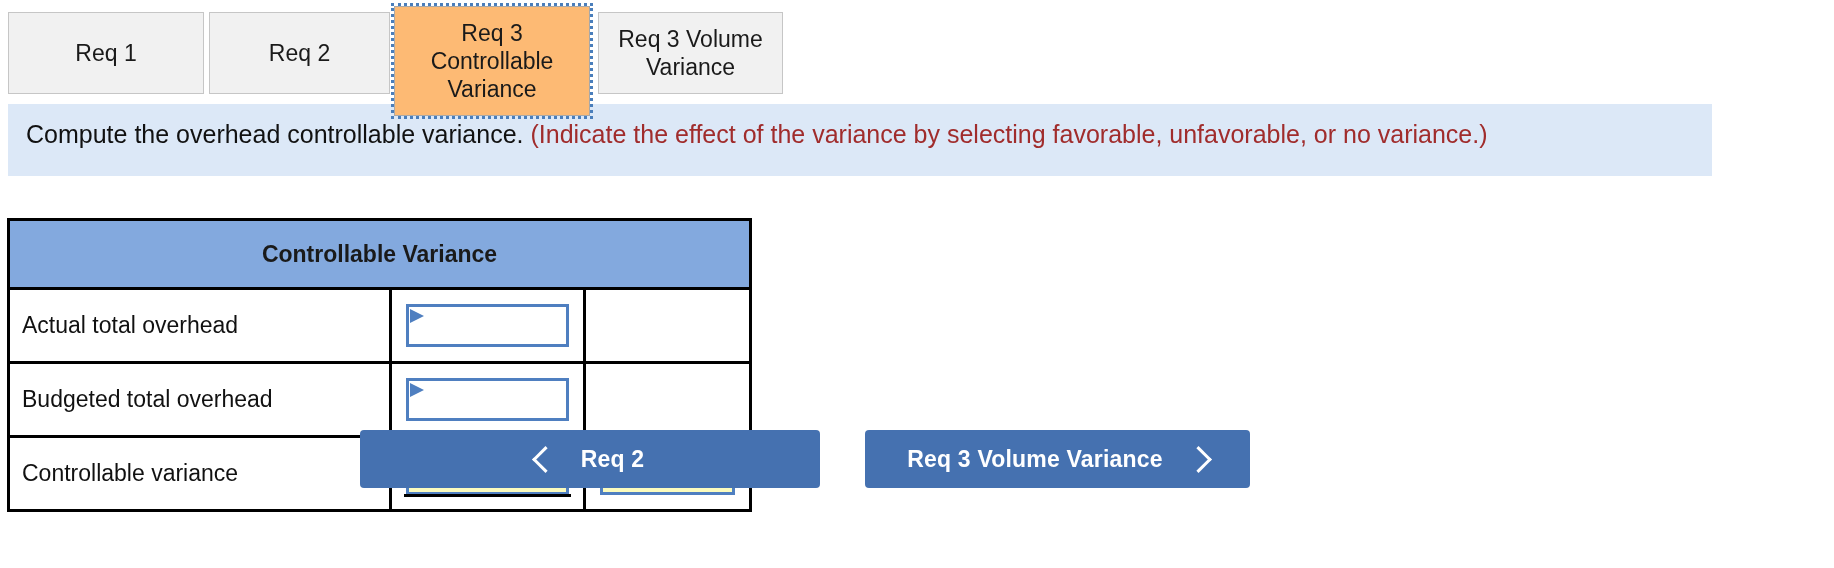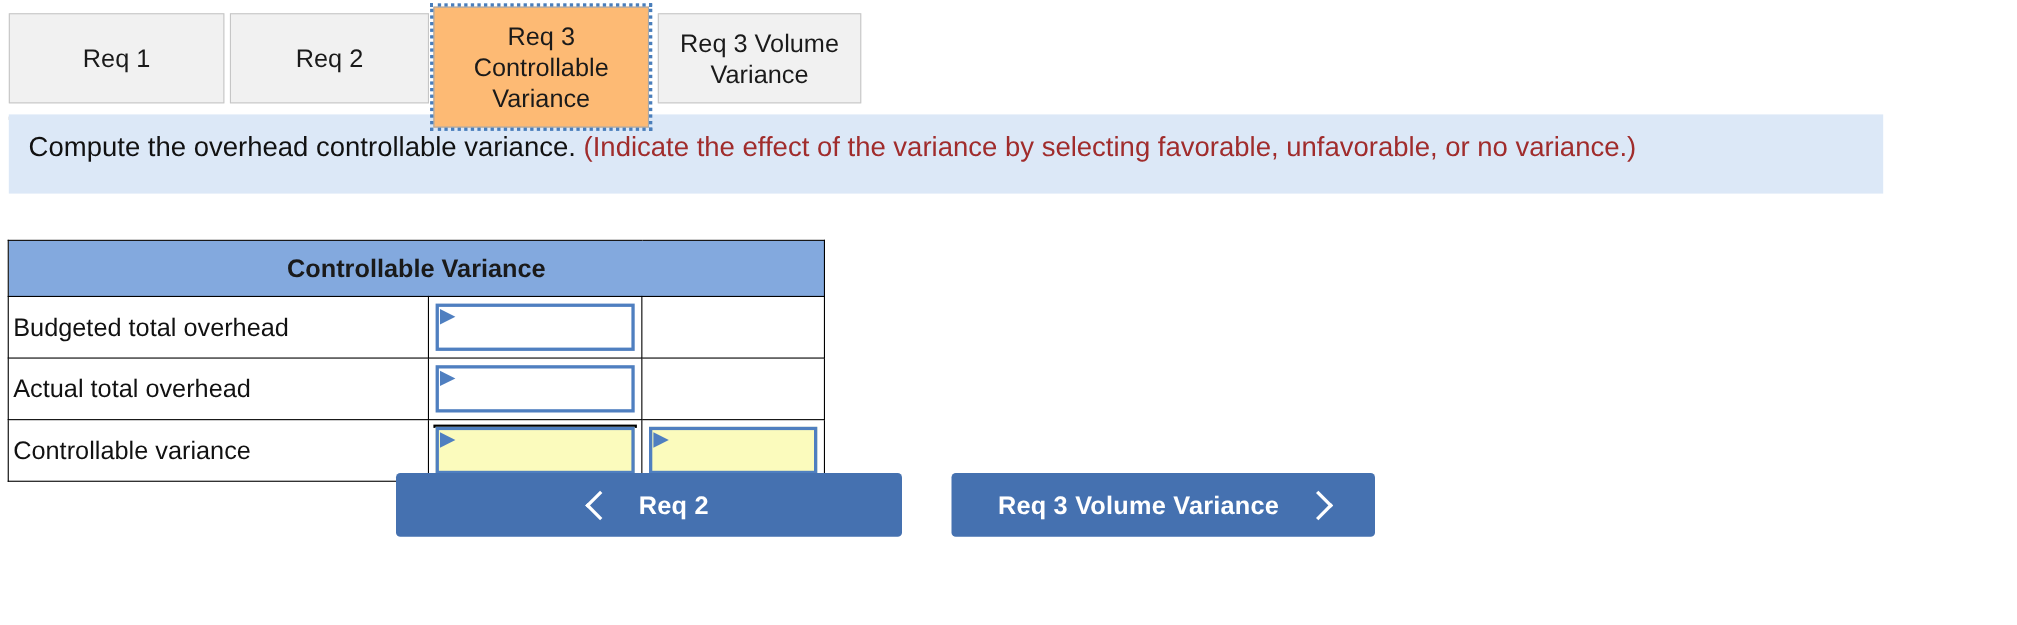--- a/index.html
+++ b/index.html
@@ -90,22 +90,22 @@
 
   
   .acct-table {
     position: absolute;
     left: 7px;
     top: 218px;
     border-collapse: collapse;
     table-layout: fixed;
   }
   .acct-table td, .acct-table th {
-    border: 1px solid #000000;
-    padding: 4px;
+    border: 3px solid #000000;
+    padding: 12px;
     margin: 0;
   }
   .col-label  { width: 382px; }
   .col-amount { width: 194px; }
   .col-effect { width: 166px; }
 
   .tbl-head {
     background: #83a9de;
     color: #1a1a1a;
     font-size: 23px;
@@ -246,36 +246,36 @@
       <col class="col-effect">
     </colgroup>
     <thead>
       <tr>
         <th class="tbl-head" colspan="3">Controllable Variance</th>
       </tr>
     </thead>
     <tbody>
 
       <tr>
-        <td class="row-cell row-label">Budgeted total overhead</td>
+        <td class="row-cell row-label">Actual total overhead</td>
         <td class="row-cell">
           <div class="cellwrap">
             <div class="inputbox">
               <span class="flag tri"></span>
               <span></span>
             </div>
           </div>
         </td>
         <td class="row-cell effect-empty">
           <span></span>
         </td>
       </tr>
 
       <tr>
-        <td class="row-cell row-label">Actual total overhead</td>
+        <td class="row-cell row-label">Budgeted total overhead</td>
         <td class="row-cell">
           <div class="cellwrap">
             <div class="inputbox">
               <span class="flag tri"></span>
               <span></span>
             </div>
           </div>
         </td>
         <td class="row-cell effect-empty">
           <span></span>

